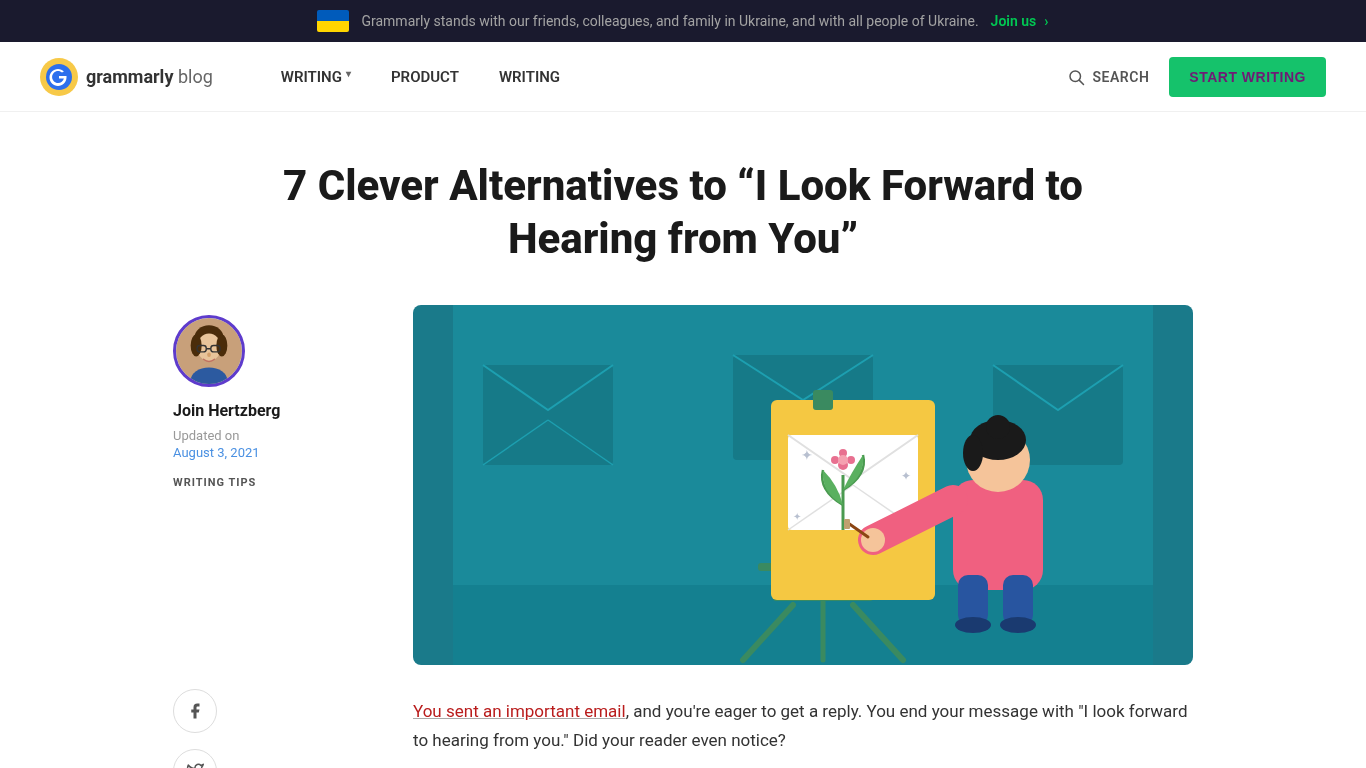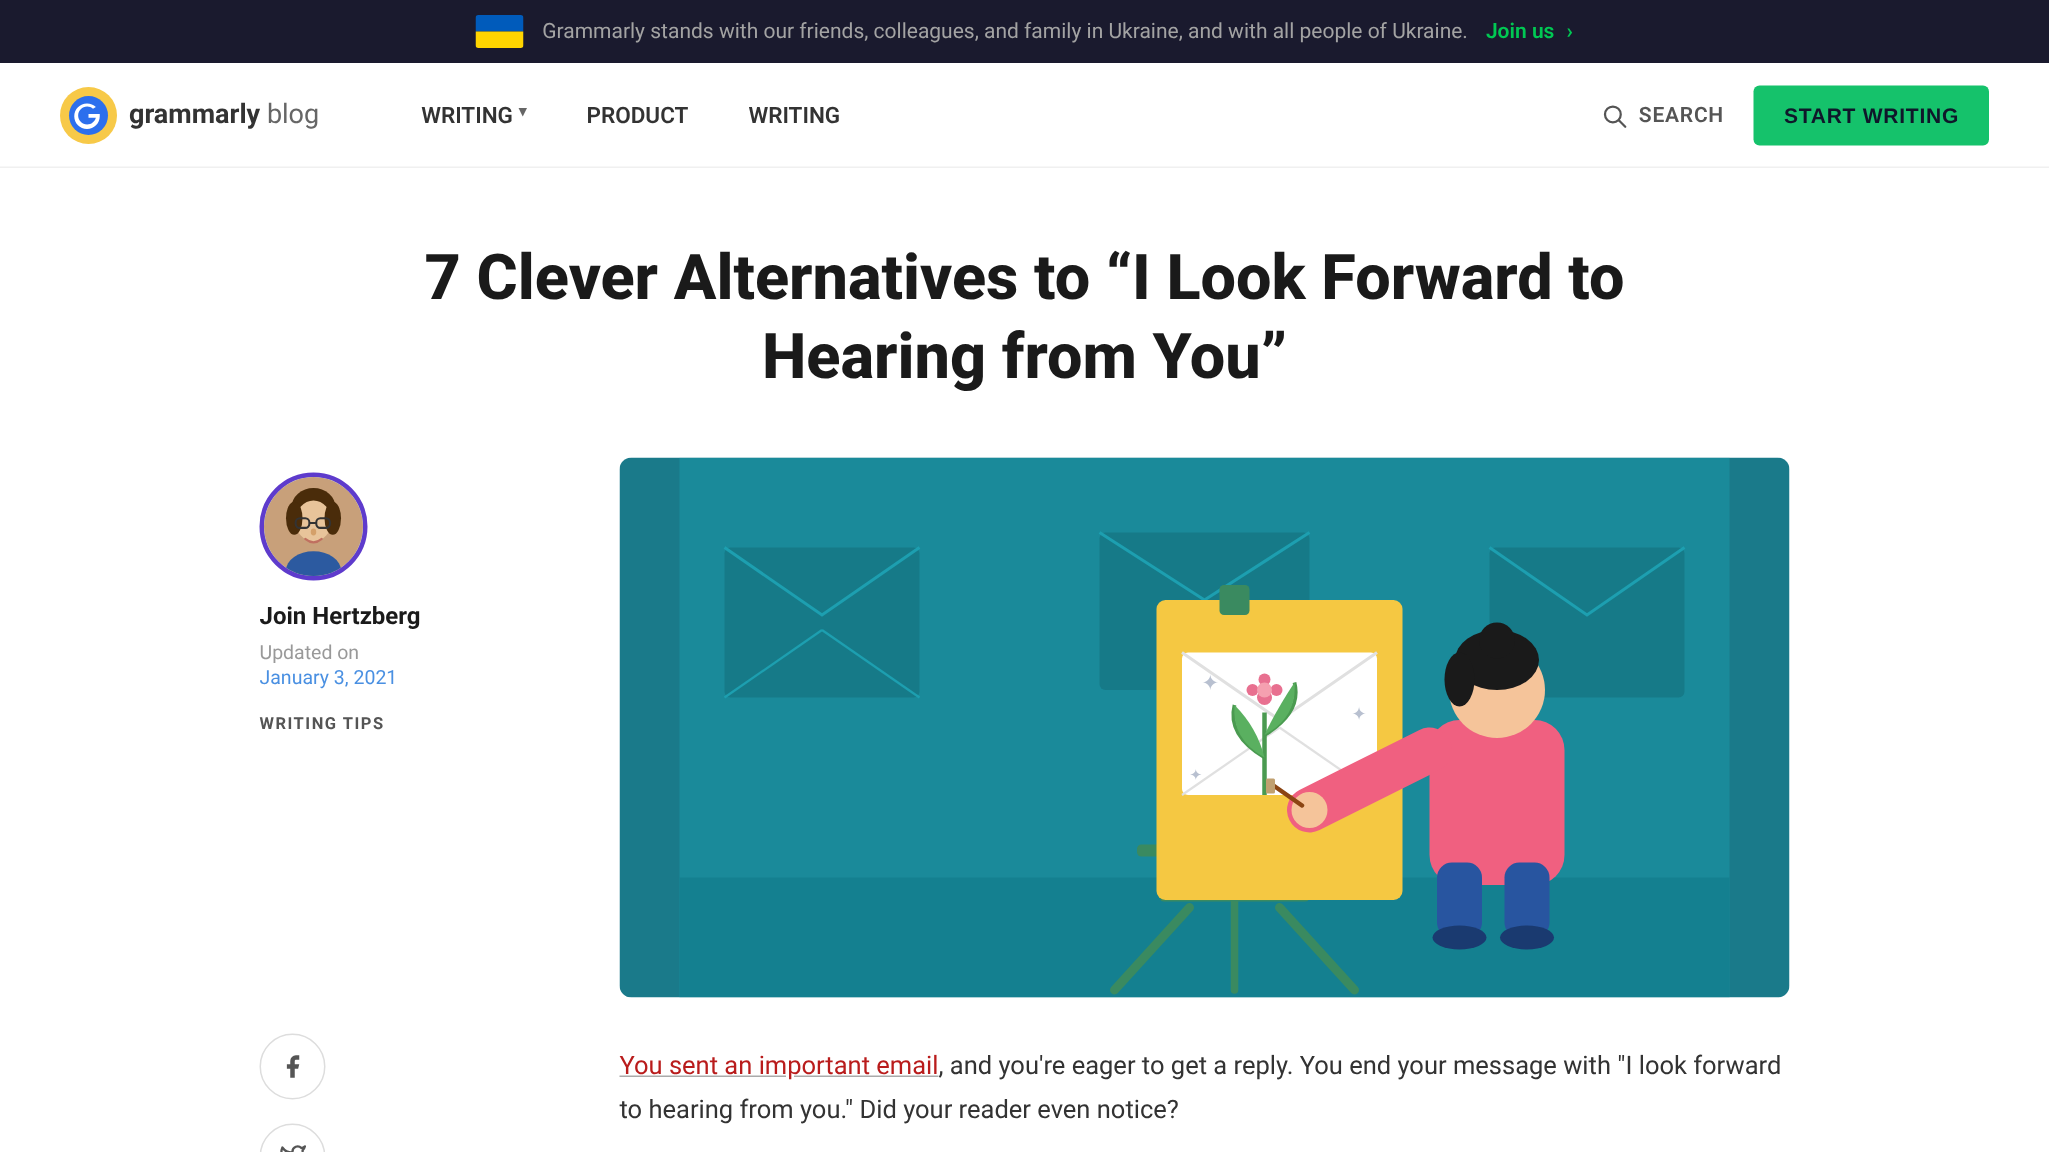--- a/index.html
+++ b/index.html
@@ -101,21 +101,21 @@
     .search-icon-svg {
       width: 18px;
       height: 18px;
       stroke: #555;
       fill: none;
       stroke-width: 2;
       stroke-linecap: round;
     }
     .start-writing-btn {
       background: #15c26b;
-      color: #0f172a;
+      color: #701a75;
       border: none;
       border-radius: 4px;
       padding: 12px 20px;
       font-size: 14px;
       font-weight: 700;
       letter-spacing: 0.5px;
       cursor: pointer;
       text-transform: uppercase;
       transition: background 0.2s;
     }
@@ -325,21 +325,21 @@
 
           <ellipse cx="36" cy="40" rx="2" ry="2.5" fill="#d4a06a"></ellipse>
 
           <path d="M30 45 Q36 50 42 45" fill="none" stroke="#c07060" stroke-width="1.5" stroke-linecap="round"></path>
 
           <ellipse cx="36" cy="68" rx="20" ry="14" fill="#2c5aa0"></ellipse>
         </svg>
       </div>
       <div class="author-name">Join Hertzberg</div>
       <div class="updated-on">Updated on</div>
-      <div class="updated-date">January 3, 2021</div>
+      <div class="updated-date">August 3, 2021</div>
       <div class="category-tag">WRITING TIPS</div>
 
       <div class="social-icons">
         <button class="social-btn" title="Share on Facebook">
           <svg width="18" height="18" viewBox="0 0 24 24" fill="#555">
             <path d="M18 2h-3a5 5 0 0 0-5 5v3H7v4h3v8h4v-8h3l1-4h-4V7a1 1 0 0 1 1-1h3z"></path>
           </svg>
         </button>
         <button class="social-btn" title="Share on Twitter">
           <svg width="18" height="18" viewBox="0 0 24 24" fill="none" stroke="#555" stroke-width="2" stroke-linecap="round" stroke-linejoin="round">

